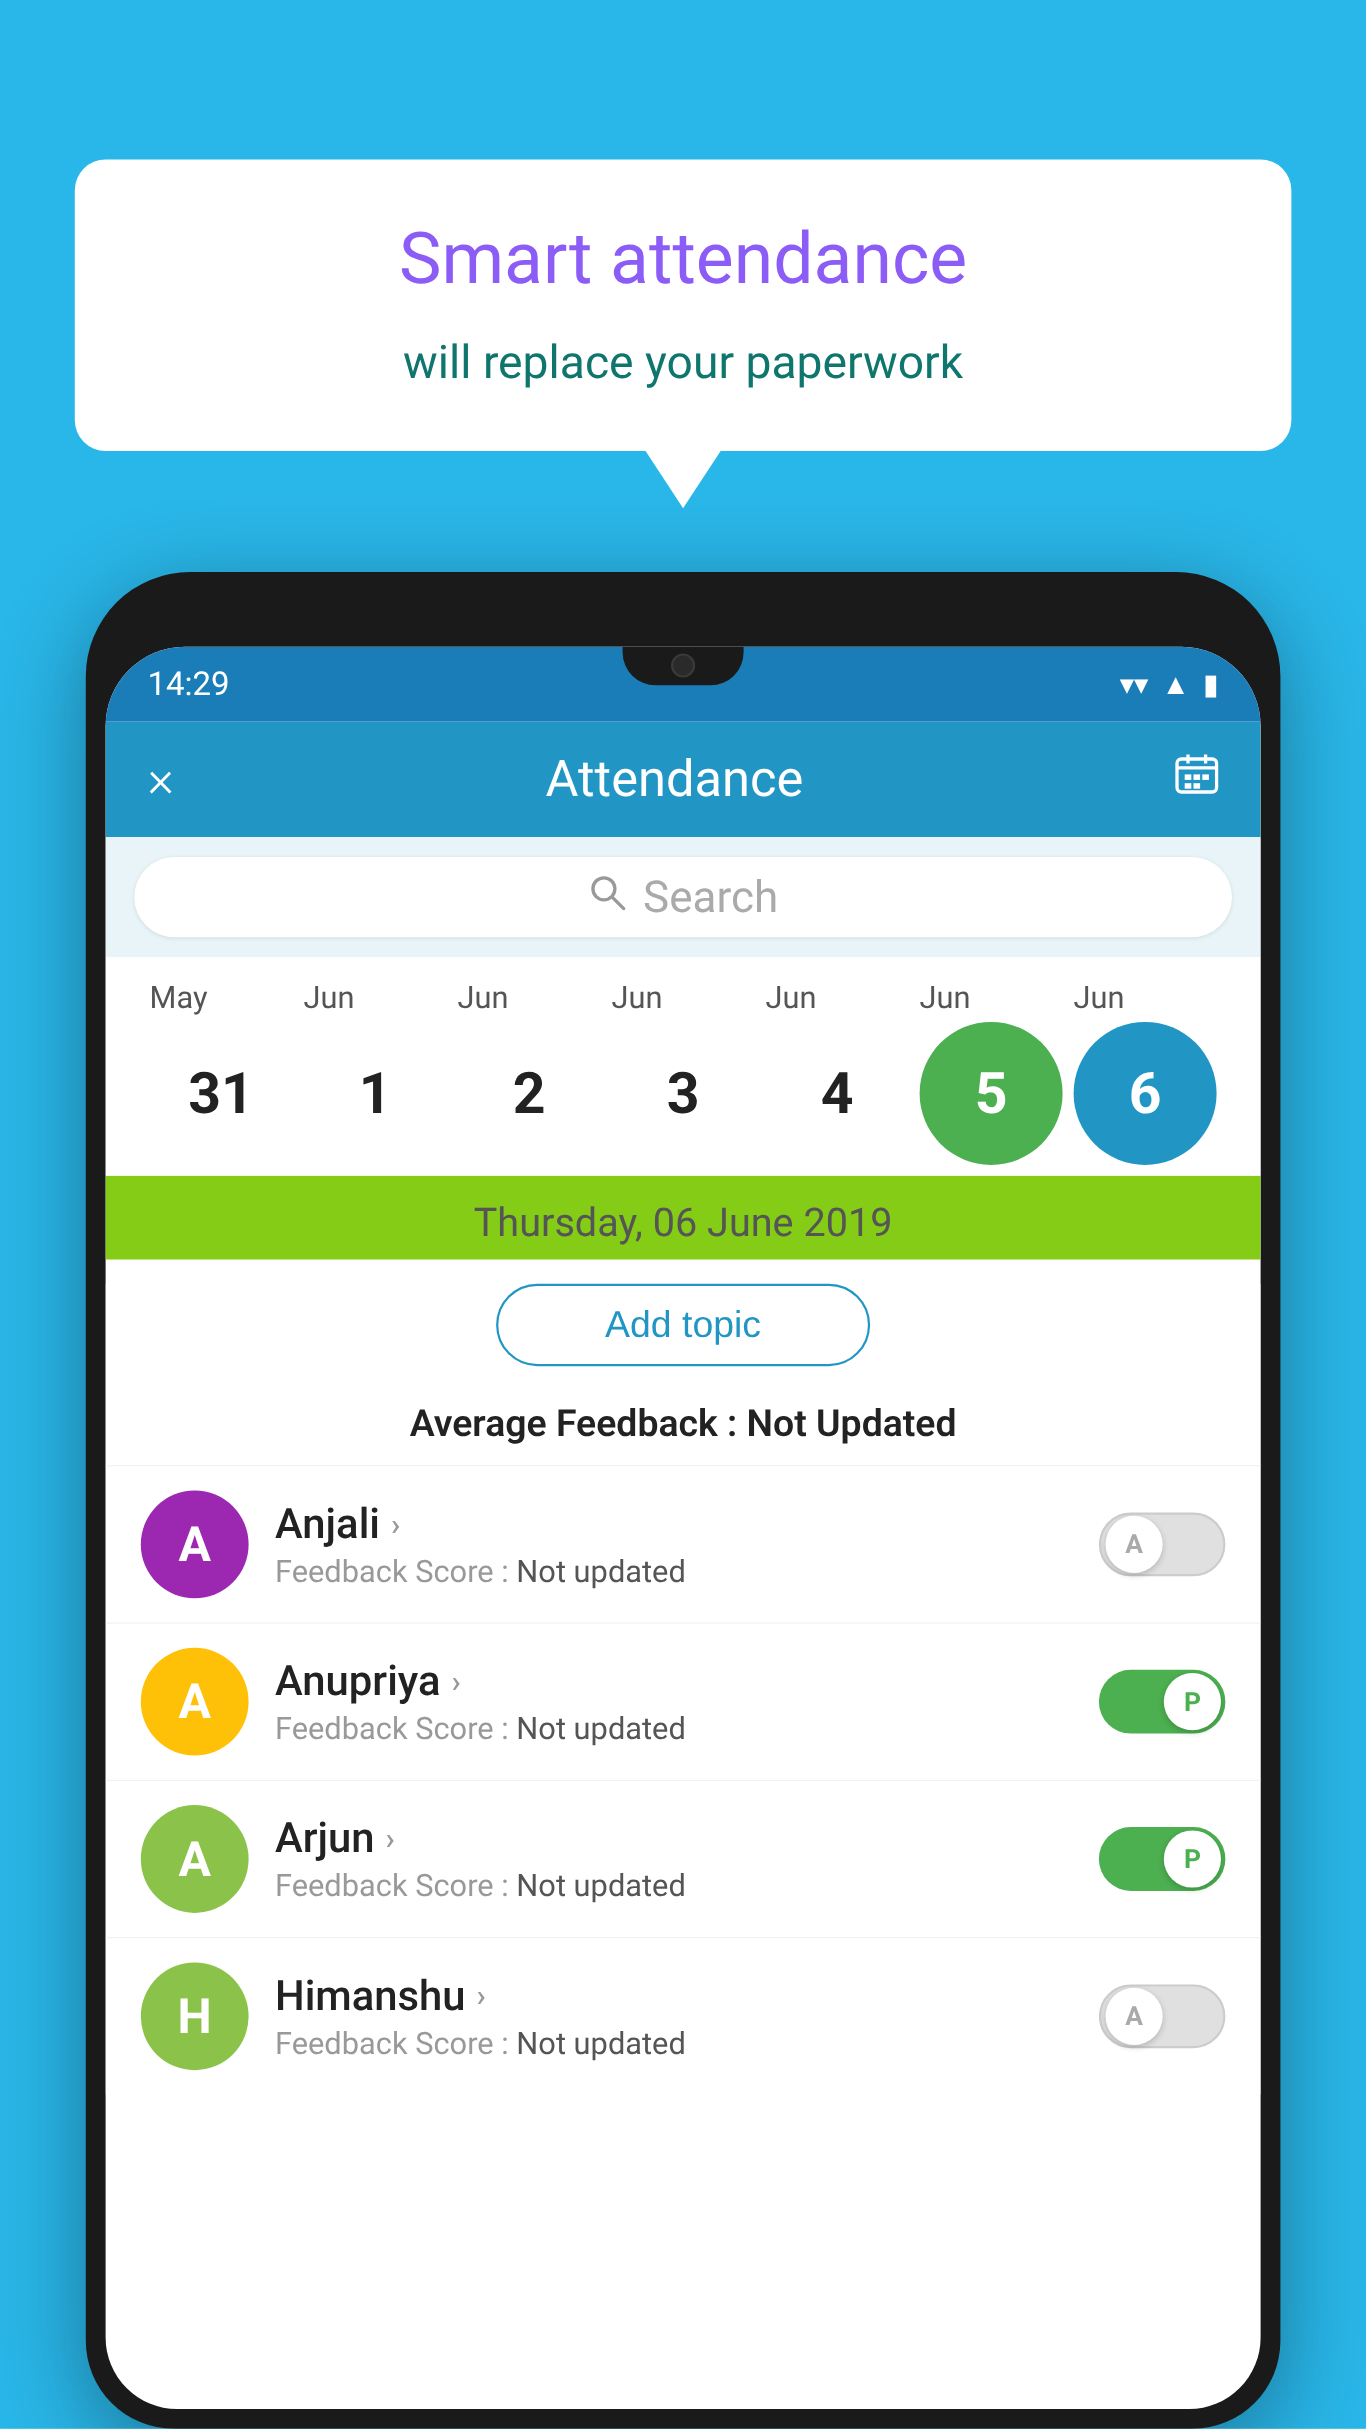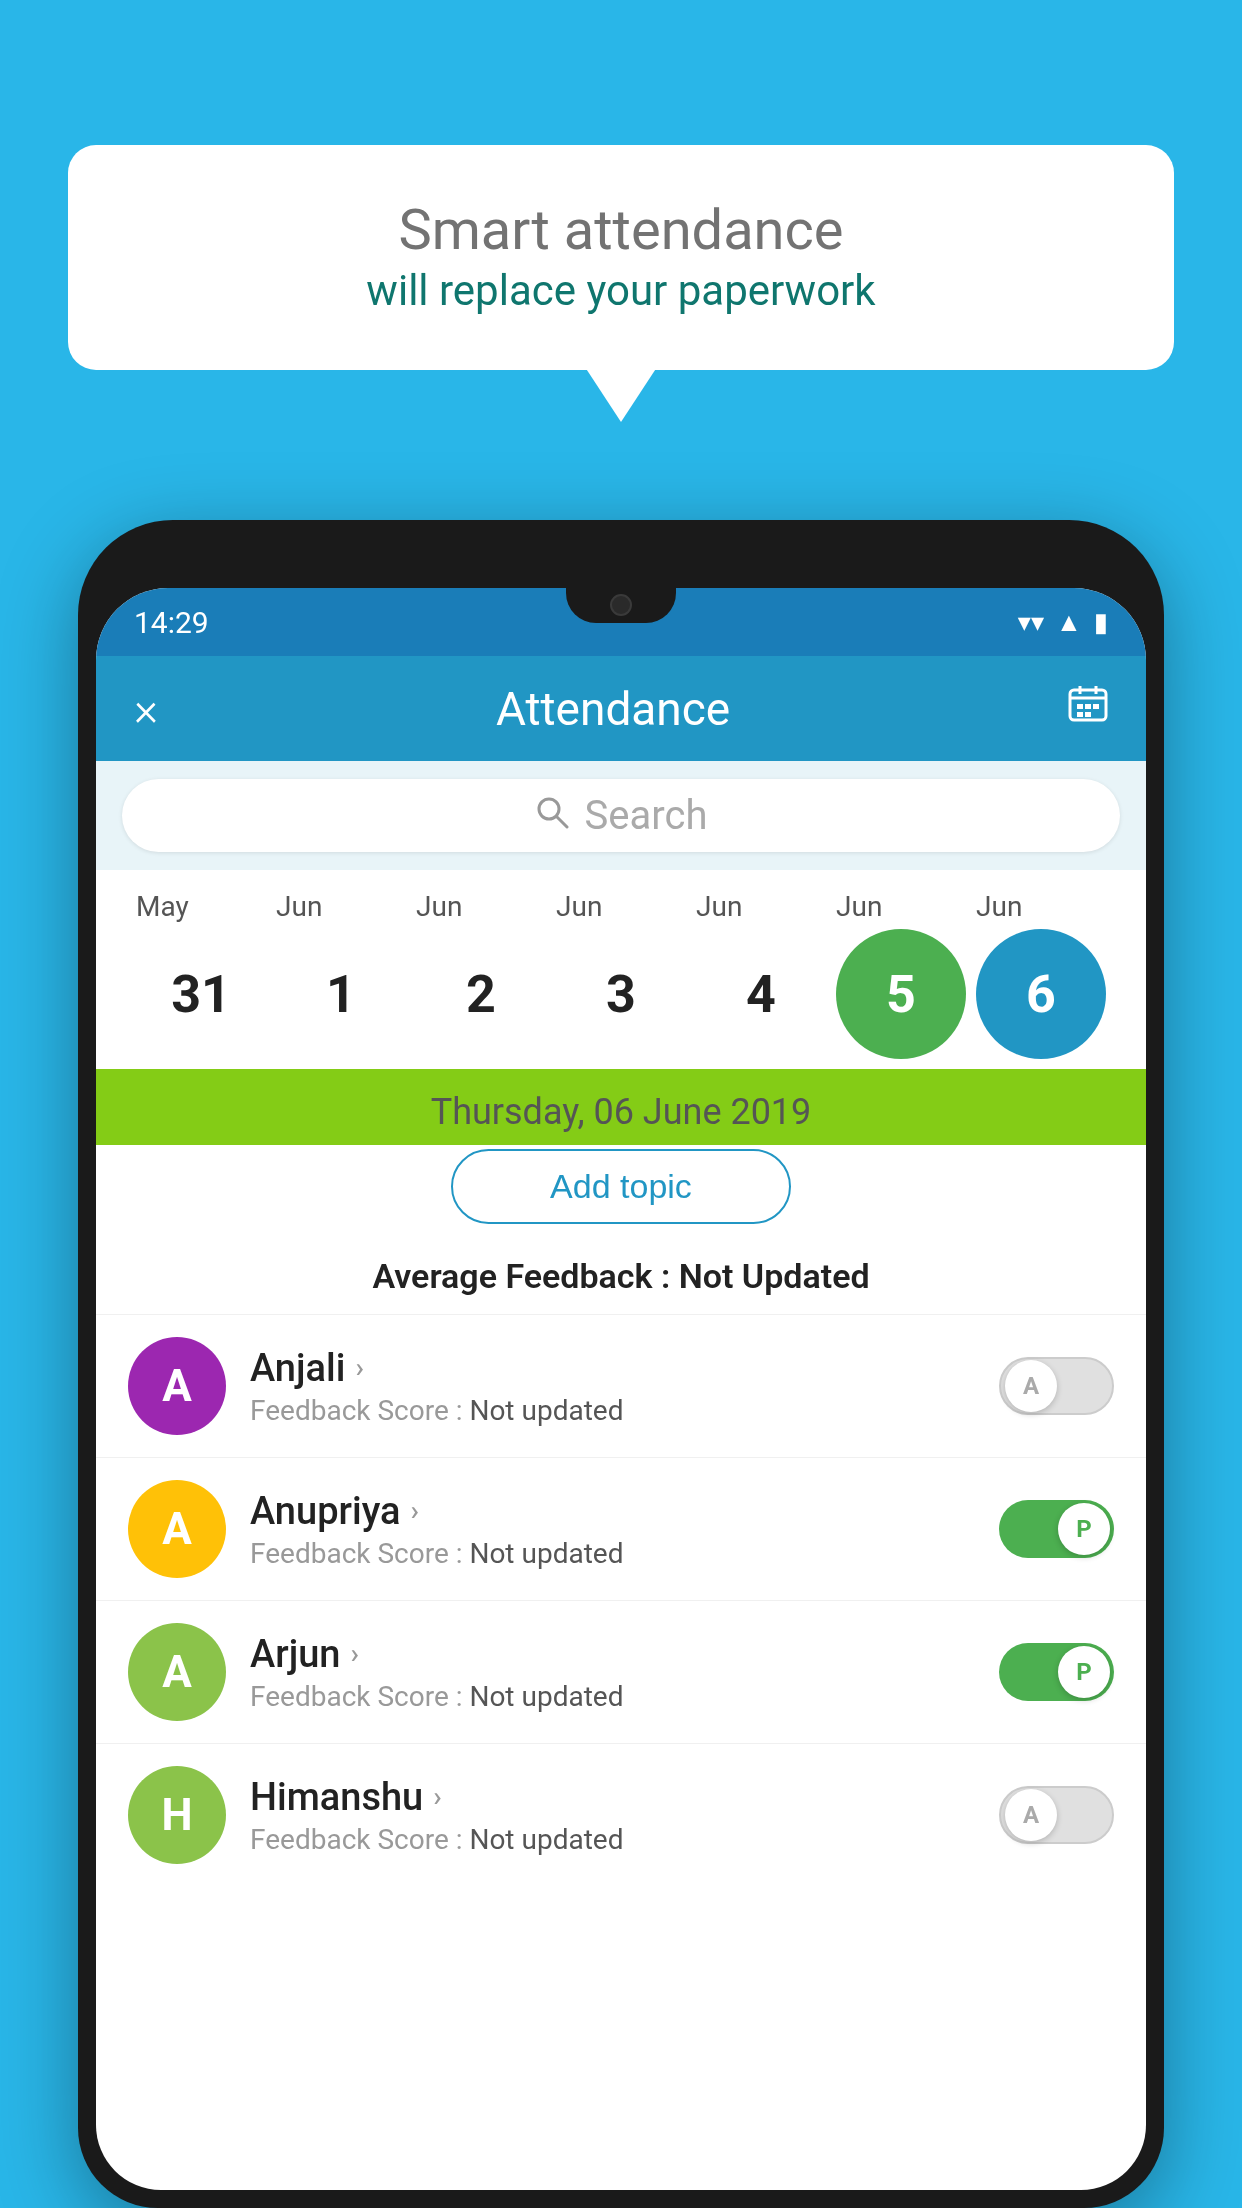--- a/index.html
+++ b/index.html
@@ -30,25 +30,25 @@
       bottom: -52px;
       left: 50%;
       transform: translateX(-50%);
       width: 0;
       height: 0;
       border-left: 38px solid transparent;
       border-right: 38px solid transparent;
       border-top: 58px solid white;
     }
     .bubble-title {
-      font-size: 56px;
-      color: #737373;
+      font-size: 65px;
+      color: #8b5cf6;
       font-weight: 400;
       line-height: 1.1;
-      margin-bottom: 4px;
+      margin-bottom: 34px;
     }
     .bubble-subtitle {
       font-size: 42px;
       color: #0f766e;
       font-weight: 400;
     }
 
     
     .phone-frame {
       position: absolute;
@@ -217,21 +217,21 @@
       text-align: center;
       font-size: 36px;
       color: #555;
       padding: 22px 0 12px;
       background: #84cc16;
     }
 
     
     .add-topic-btn {
       display: block;
-      margin: 4px auto 18px;
+      margin: 22px auto 18px;
       border: 2px solid #2196c4;
       border-radius: 40px;
       background: white;
       color: #2196c4;
       font-size: 34px;
       padding: 16px 55px;
       font-weight: 400;
       text-align: center;
       width: 340px;
     }

